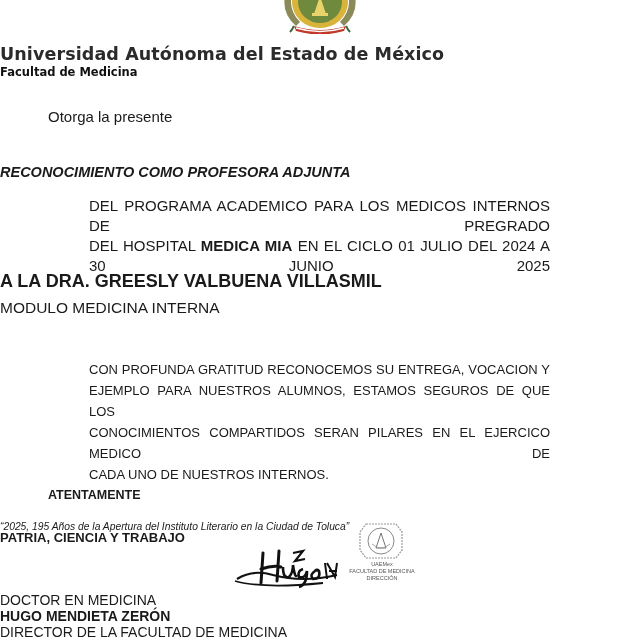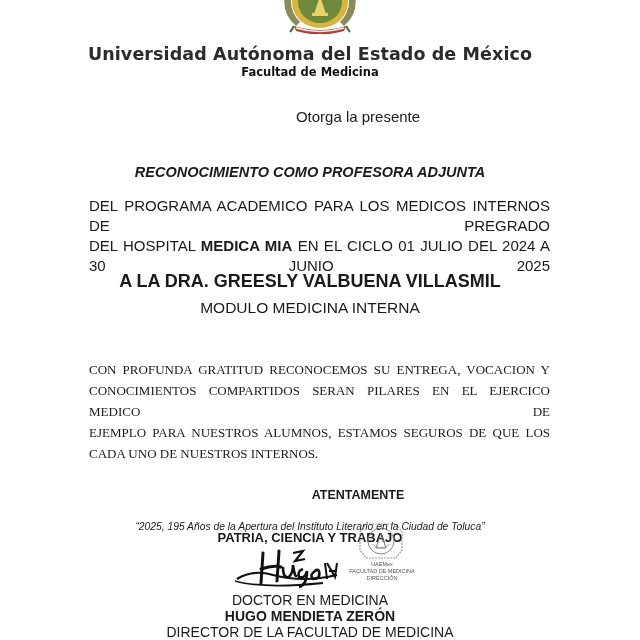--- a/index.html
+++ b/index.html
@@ -1,28 +1,28 @@
 <!DOCTYPE html>
 <html><head>
 <meta charset="utf-8">
 <style>
   html, body { margin: 0; padding: 0; background: #ffffff; }
   body { width: 640px; height: 640px; position: relative; overflow: hidden; color: #1a1a1a; }
-  .abs { position: absolute; left: 0; width: 620px; text-align: center; }
+  .abs { position: absolute; left: 0; width: 620px; text-align: left; }
   .crest { position: absolute; left: 278px; top: -18px; width: 84px; height: 52px; }
   .uni { top: 44px; font-family: "DejaVu Sans", sans-serif; font-size: 17.5px; font-weight: bold; color: #2b2b2b; letter-spacing: 0.1px; }
   .fac { top: 65px; font-family: "DejaVu Sans", sans-serif; font-size: 11.5px; font-weight: bold; color: #111; }
   .otorga { top: 108px; font-family: "Liberation Sans", sans-serif; font-size: 15px; margin-left: 48px; }
   .recon { top: 164px; font-family: "Liberation Sans", sans-serif; font-size: 14.5px; font-weight: bold; font-style: italic; }
   .prog { position: absolute; left: 89px; width: 461px; top: 196px; font-family: "Liberation Sans", sans-serif; font-size: 15px; line-height: 20px; text-align: justify; text-align-last: justify; }
   .prog span.line { display: block; text-align: justify; text-align-last: justify; }
   .dra { top: 271px; font-family: "Liberation Sans", sans-serif; font-size: 18px; font-weight: bold; }
   .modulo { top: 299px; font-family: "Liberation Sans", sans-serif; font-size: 15.5px; }
   .para { position: absolute; left: 89px; width: 461px; top: 359px; font-family: "Liberation Sans", sans-serif; font-size: 13px; line-height: 21px; }
-  .para span.line { display: block; text-align: justify; text-align-last: justify; font-family: Liberation Serif, serif; }
+  .para span.line { display: block; text-align: justify; text-align-last: justify; }
   .para span.last { text-align: left; text-align-last: left; }
   .atte { top: 488px; font-family: "Liberation Sans", sans-serif; font-size: 12.5px; font-weight: bold; padding-left: 48px; }
   .lema { top: 504px; font-family: "Liberation Sans", sans-serif; font-size: 13px; font-weight: bold; margin-top: 26px; }
   .motto { top: 521px; font-family: "Liberation Sans", sans-serif; font-size: 10.3px; font-style: italic; }
   .sig { position: absolute; left: 233px; top: 549px; width: 112px; height: 42px; }
   .stamp { position: absolute; left: 352px; top: 520px; width: 58px; height: 42px; }
   .stamp-text { position: absolute; left: 342px; width: 80px; text-align: center; font-family: "Liberation Sans", sans-serif; font-size: 5.5px; line-height: 6.5px; color: #555; }
   .doctor { top: 592px; font-family: "Liberation Sans", sans-serif; font-size: 14px; }
   .name { top: 608px; font-family: "Liberation Sans", sans-serif; font-size: 14px; font-weight: bold; }
   .cargo { top: 624px; font-family: "Liberation Sans", sans-serif; font-size: 14px; }
@@ -52,22 +52,22 @@
 <div class="prog">
   <span class="line">DEL PROGRAMA ACADEMICO PARA LOS MEDICOS INTERNOS DE PREGRADO</span>
   <span class="line"><span>DEL HOSPITAL </span><b>MEDICA MIA</b><span> EN EL CICLO 01 JULIO DEL 2024 A 30 JUNIO 2025</span></span>
 </div>
 
 <div class="abs dra">A LA DRA. GREESLY VALBUENA VILLASMIL</div>
 <div class="abs modulo">MODULO MEDICINA INTERNA</div>
 
 <div class="para">
   <span class="line">CON PROFUNDA GRATITUD RECONOCEMOS SU ENTREGA, VOCACION Y</span>
+  <span class="line">EJEMPLO PARA NUESTROS ALUMNOS, ESTAMOS SEGUROS DE QUE LOS</span>
   <span class="line">CONOCIMIENTOS COMPARTIDOS SERAN PILARES EN EL EJERCICO MEDICO DE</span>
-  <span class="line">EJEMPLO PARA NUESTROS ALUMNOS, ESTAMOS SEGUROS DE QUE LOS</span>
   <span class="line last">CADA UNO DE NUESTROS INTERNOS.</span>
 </div>
 
 <div class="abs atte">ATENTAMENTE</div>
 <div class="abs lema">PATRIA, CIENCIA Y TRABAJO</div>
 
 <svg class="stamp" viewBox="0 0 58 42">
   <path d="M14 4 L44 4 L50 12 L50 30 L44 38 L14 38 L8 30 L8 12 Z" fill="none" stroke="#9a9a9a" stroke-width="1.2" stroke-dasharray="2 1"></path>
   <circle cx="29" cy="21" r="13" fill="none" stroke="#8a8a8a" stroke-width="1"></circle>
   <path d="M24 28 L29 13 L34 28 Z" fill="none" stroke="#777" stroke-width="1"></path>

